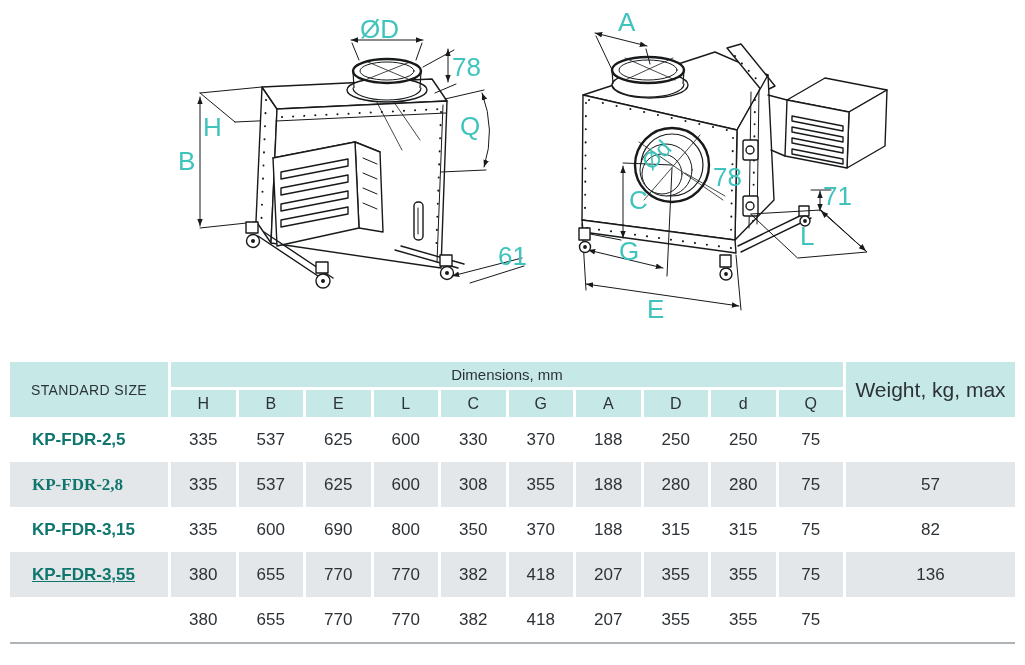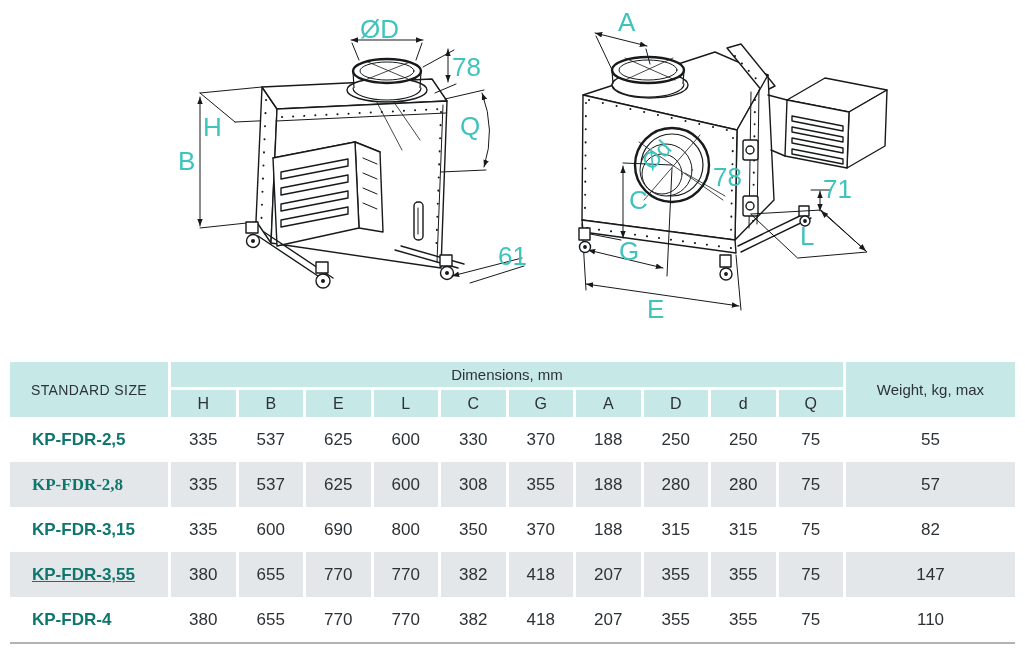--- a/index.html
+++ b/index.html
@@ -13,21 +13,21 @@
   .rot{transform:rotate(-45deg);transform-origin:center;}
   
   .size-table{position:absolute;left:10px;top:362px;width:1005px;display:grid;
       grid-template-columns:158px repeat(10,1fr) 169px;
       grid-template-rows:25px 3px 27px repeat(5,45px);
       column-gap:3px;row-gap:0;border-bottom:2px solid #b0b4b6;}
   .cell{display:flex;align-items:center;justify-content:center;}
   .hc{background:#c6e9e8;}
   .std{grid-column:1;grid-row:1 / span 3;font-size:14px;letter-spacing:.4px;}
   .dims{grid-column:2 / span 10;grid-row:1;font-size:15px;}
-  .wt{grid-column:12;grid-row:1 / span 3;font-size:15px;}
+  .wt{grid-column:12;grid-row:1 / span 3;font-size:21px;}
   .sub{grid-row:3;font-size:16px;}
   .num{font-size:17px;}
   .model{justify-content:flex-start;padding-left:22px;font-weight:bold;font-size:17px;color:#0f766e;}
   .stripe{background:#e3e7e9;}
 </style>
 </head>
 <body>
 
 <div class="stage">
 
@@ -240,21 +240,21 @@
       </g>
 
       <line x1="130" y1="173" x2="170" y2="196" stroke-width="0.8"></line>
     </svg>
     <span class="dim-label" style="left:63px;top:8px">A</span>
     <span class="dim-label small rot" style="left:86px;top:141px">Ød</span>
     <span class="dim-label" style="left:158px;top:163px">78</span>
     <span class="dim-label" style="left:74px;top:186px">C</span>
     <span class="dim-label" style="left:64px;top:237px">G</span>
     <span class="dim-label" style="left:92px;top:295px">E</span>
-    <span class="dim-label" style="left:268px;top:175px">71</span>
+    <span class="dim-label" style="left:268px;top:182px">71</span>
     <span class="dim-label" style="left:245px;top:222px">L</span>
   </div>
 
   <div class="size-table">
     <div class="cell hc dims">Dimensions, mm</div>
     <div class="cell hc std">STANDARD SIZE</div>
     <div class="cell hc wt">Weight, kg, max</div>
     <div class="cell hc sub" style="grid-column:2">H</div>
     <div class="cell hc sub" style="grid-column:3">B</div>
     <div class="cell hc sub" style="grid-column:4">E</div>
@@ -270,21 +270,20 @@
       <div class="cell num" style="grid-area: 4 / 2;">335</div>
       <div class="cell num" style="grid-area: 4 / 3;">537</div>
       <div class="cell num" style="grid-area: 4 / 4;">625</div>
       <div class="cell num" style="grid-area: 4 / 5;">600</div>
       <div class="cell num" style="grid-area: 4 / 6;">330</div>
       <div class="cell num" style="grid-area: 4 / 7;">370</div>
       <div class="cell num" style="grid-area: 4 / 8;">188</div>
       <div class="cell num" style="grid-area: 4 / 9;">250</div>
       <div class="cell num" style="grid-area: 4 / 10;">250</div>
       <div class="cell num" style="grid-area: 4 / 11;">75</div>
-      <div class="cell num" style="grid-area: 4 / 12;">55</div>
       <div class="cell model stripe" style="grid-area: 5 / 1; font-family: Liberation Serif, serif;">KP-FDR-2,8</div>
       <div class="cell num stripe" style="grid-area: 5 / 2;">335</div>
       <div class="cell num stripe" style="grid-area: 5 / 3;">537</div>
       <div class="cell num stripe" style="grid-area: 5 / 4;">625</div>
       <div class="cell num stripe" style="grid-area: 5 / 5;">600</div>
       <div class="cell num stripe" style="grid-area: 5 / 6; text-align: center;">308</div>
       <div class="cell num stripe" style="grid-area: 5 / 7;">355</div>
       <div class="cell num stripe" style="grid-area: 5 / 8;">188</div>
       <div class="cell num stripe" style="grid-area: 5 / 9;">280</div>
       <div class="cell num stripe" style="grid-area: 5 / 10;">280</div>
@@ -306,28 +305,26 @@
       <div class="cell num stripe" style="grid-area: 7 / 2;">380</div>
       <div class="cell num stripe" style="grid-area: 7 / 3;">655</div>
       <div class="cell num stripe" style="grid-area: 7 / 4;">770</div>
       <div class="cell num stripe" style="grid-area: 7 / 5;">770</div>
       <div class="cell num stripe" style="grid-area: 7 / 6;">382</div>
       <div class="cell num stripe" style="grid-area: 7 / 7;">418</div>
       <div class="cell num stripe" style="grid-area: 7 / 8;">207</div>
       <div class="cell num stripe" style="grid-area: 7 / 9;">355</div>
       <div class="cell num stripe" style="grid-area: 7 / 10;">355</div>
       <div class="cell num stripe" style="grid-area: 7 / 11;">75</div>
-      <div class="cell num stripe" style="grid-area: 7 / 12;">147</div>
-      <div class="cell model" style="grid-area: 8 / 1;">KP-FDR-4</div>
+      <div class="cell num stripe" style="grid-area: 7 / 12;">136</div>
       <div class="cell num" style="grid-area: 8 / 2;">380</div>
       <div class="cell num" style="grid-area: 8 / 3;">655</div>
       <div class="cell num" style="grid-area: 8 / 4;">770</div>
       <div class="cell num" style="grid-area: 8 / 5;">770</div>
       <div class="cell num" style="grid-area: 8 / 6;">382</div>
       <div class="cell num" style="grid-area: 8 / 7;">418</div>
       <div class="cell num" style="grid-area: 8 / 8;">207</div>
       <div class="cell num" style="grid-area: 8 / 9;">355</div>
       <div class="cell num" style="grid-area: 8 / 10;">355</div>
       <div class="cell num" style="grid-area: 8 / 11;">75</div>
-      <div class="cell num" style="grid-area: 8 / 12;">110</div>
     </div>
 
 </div>
 
 </body></html>

